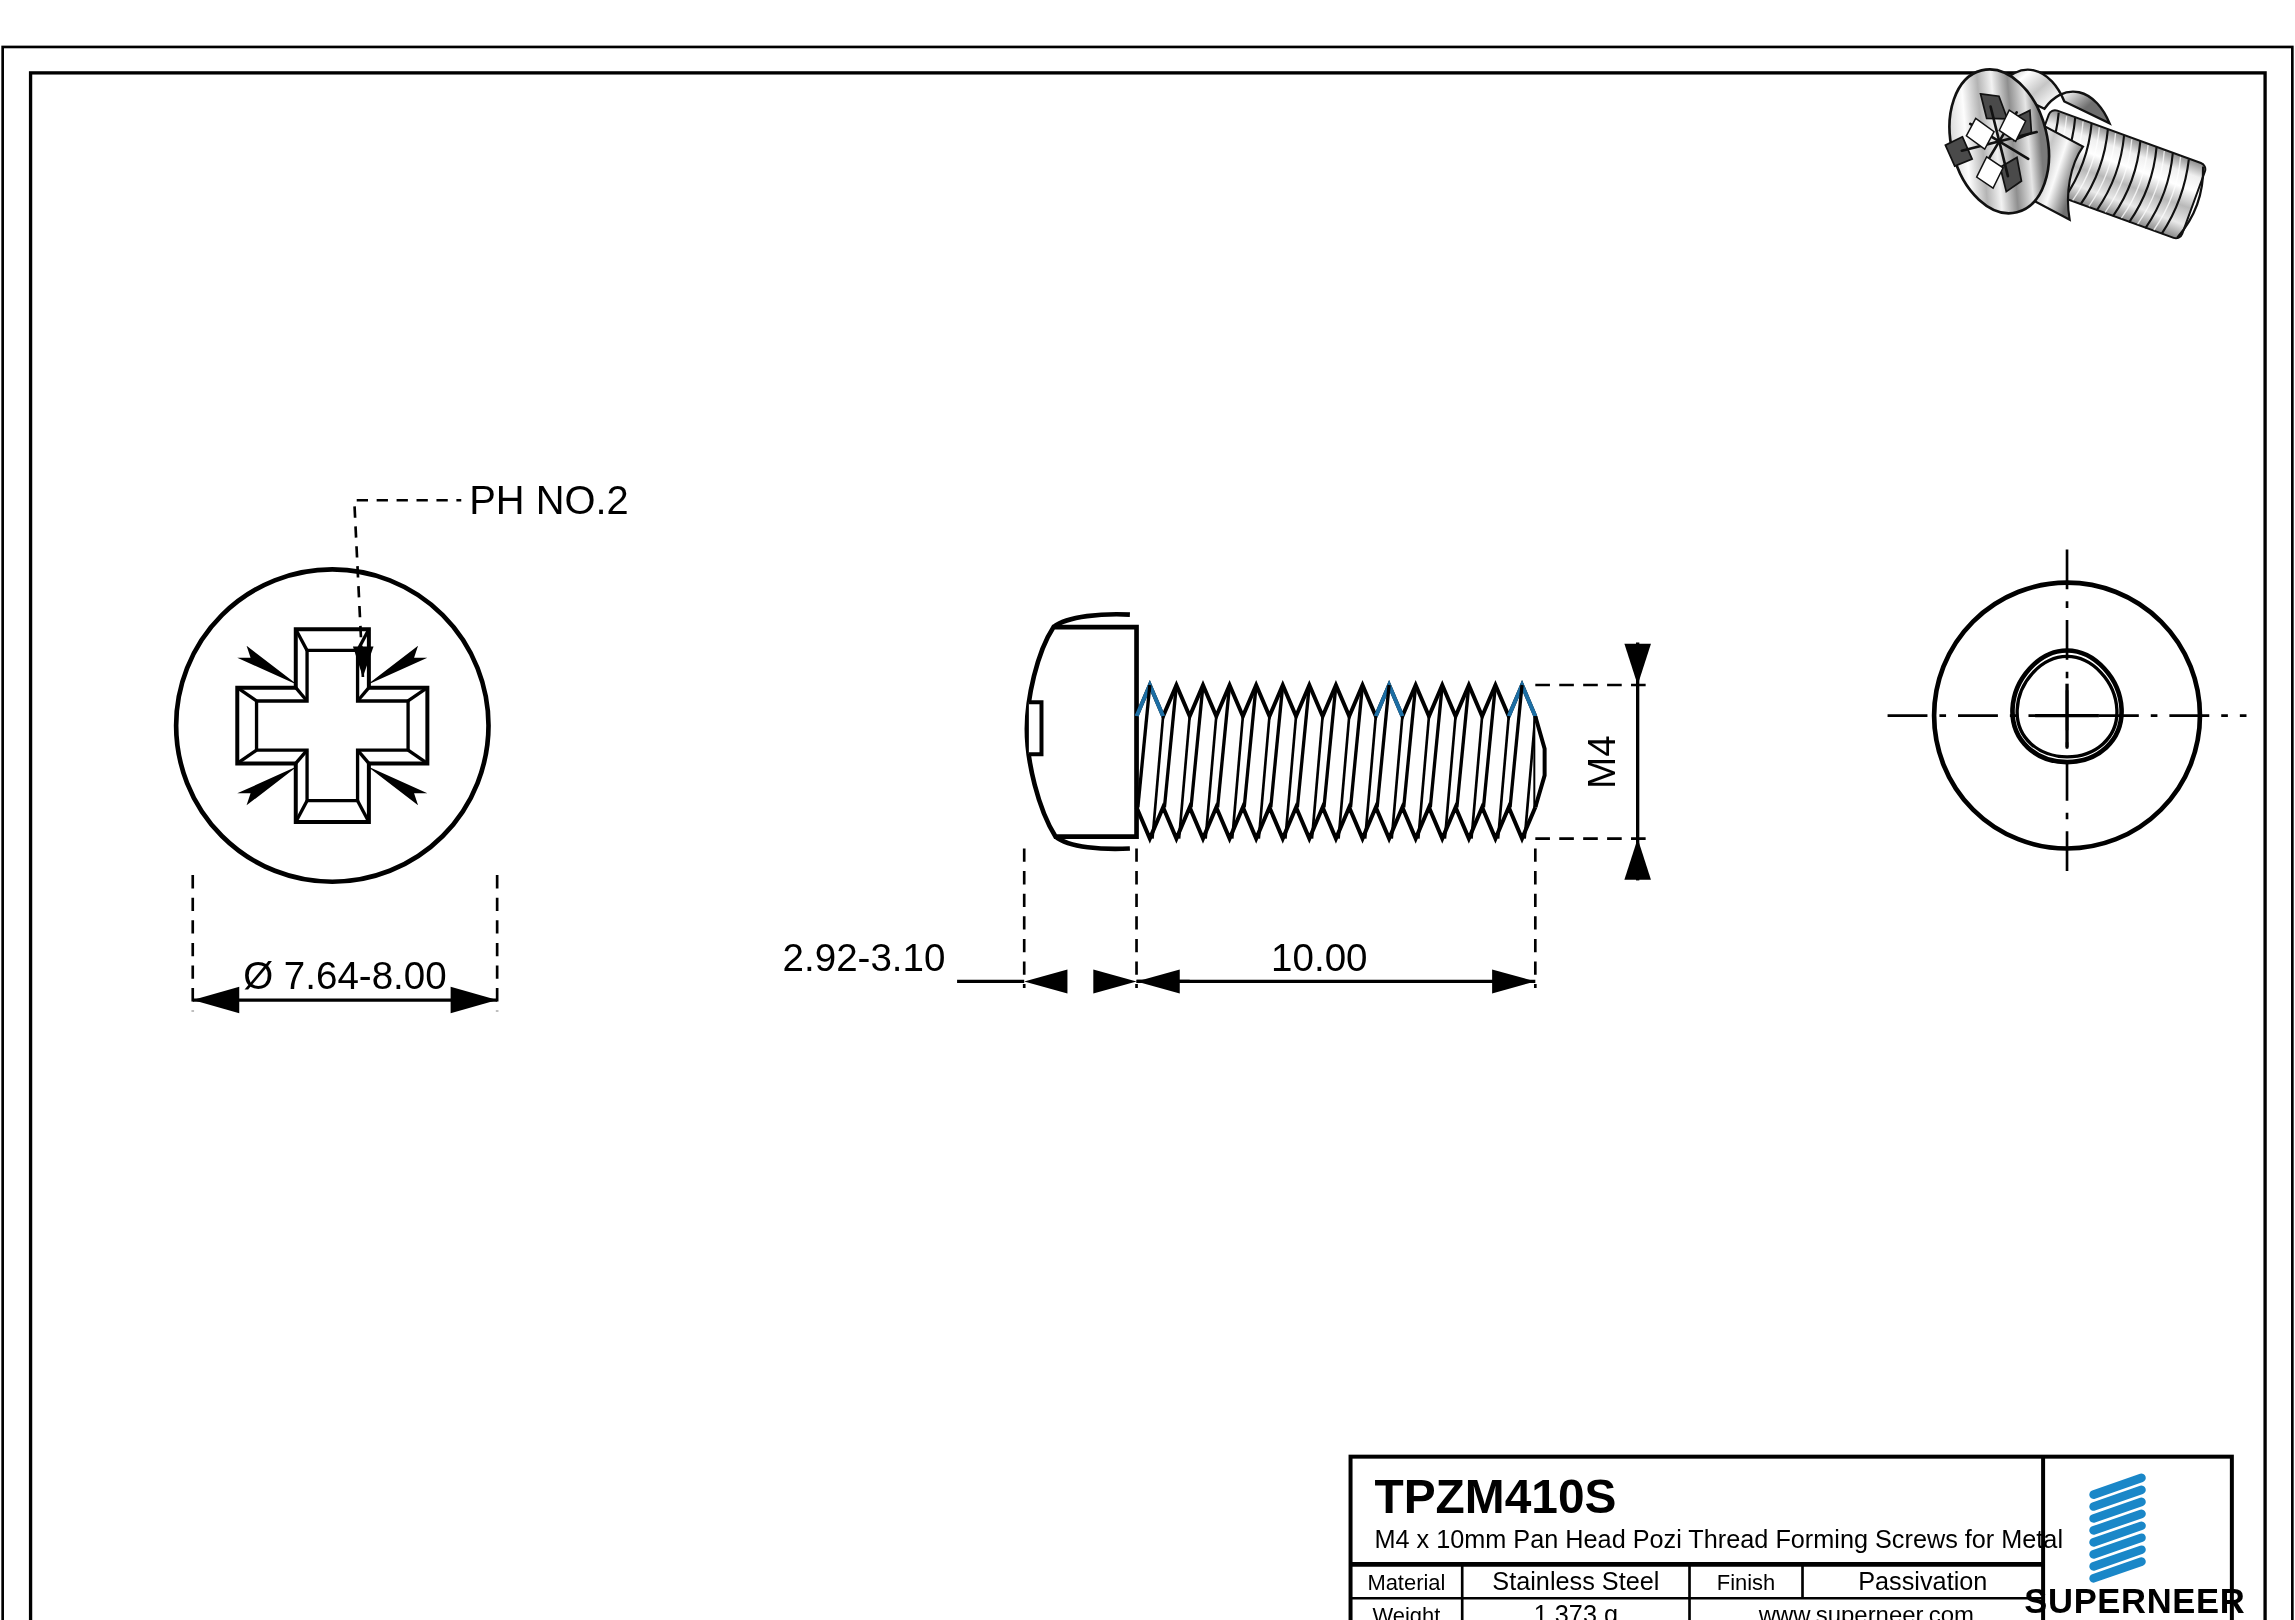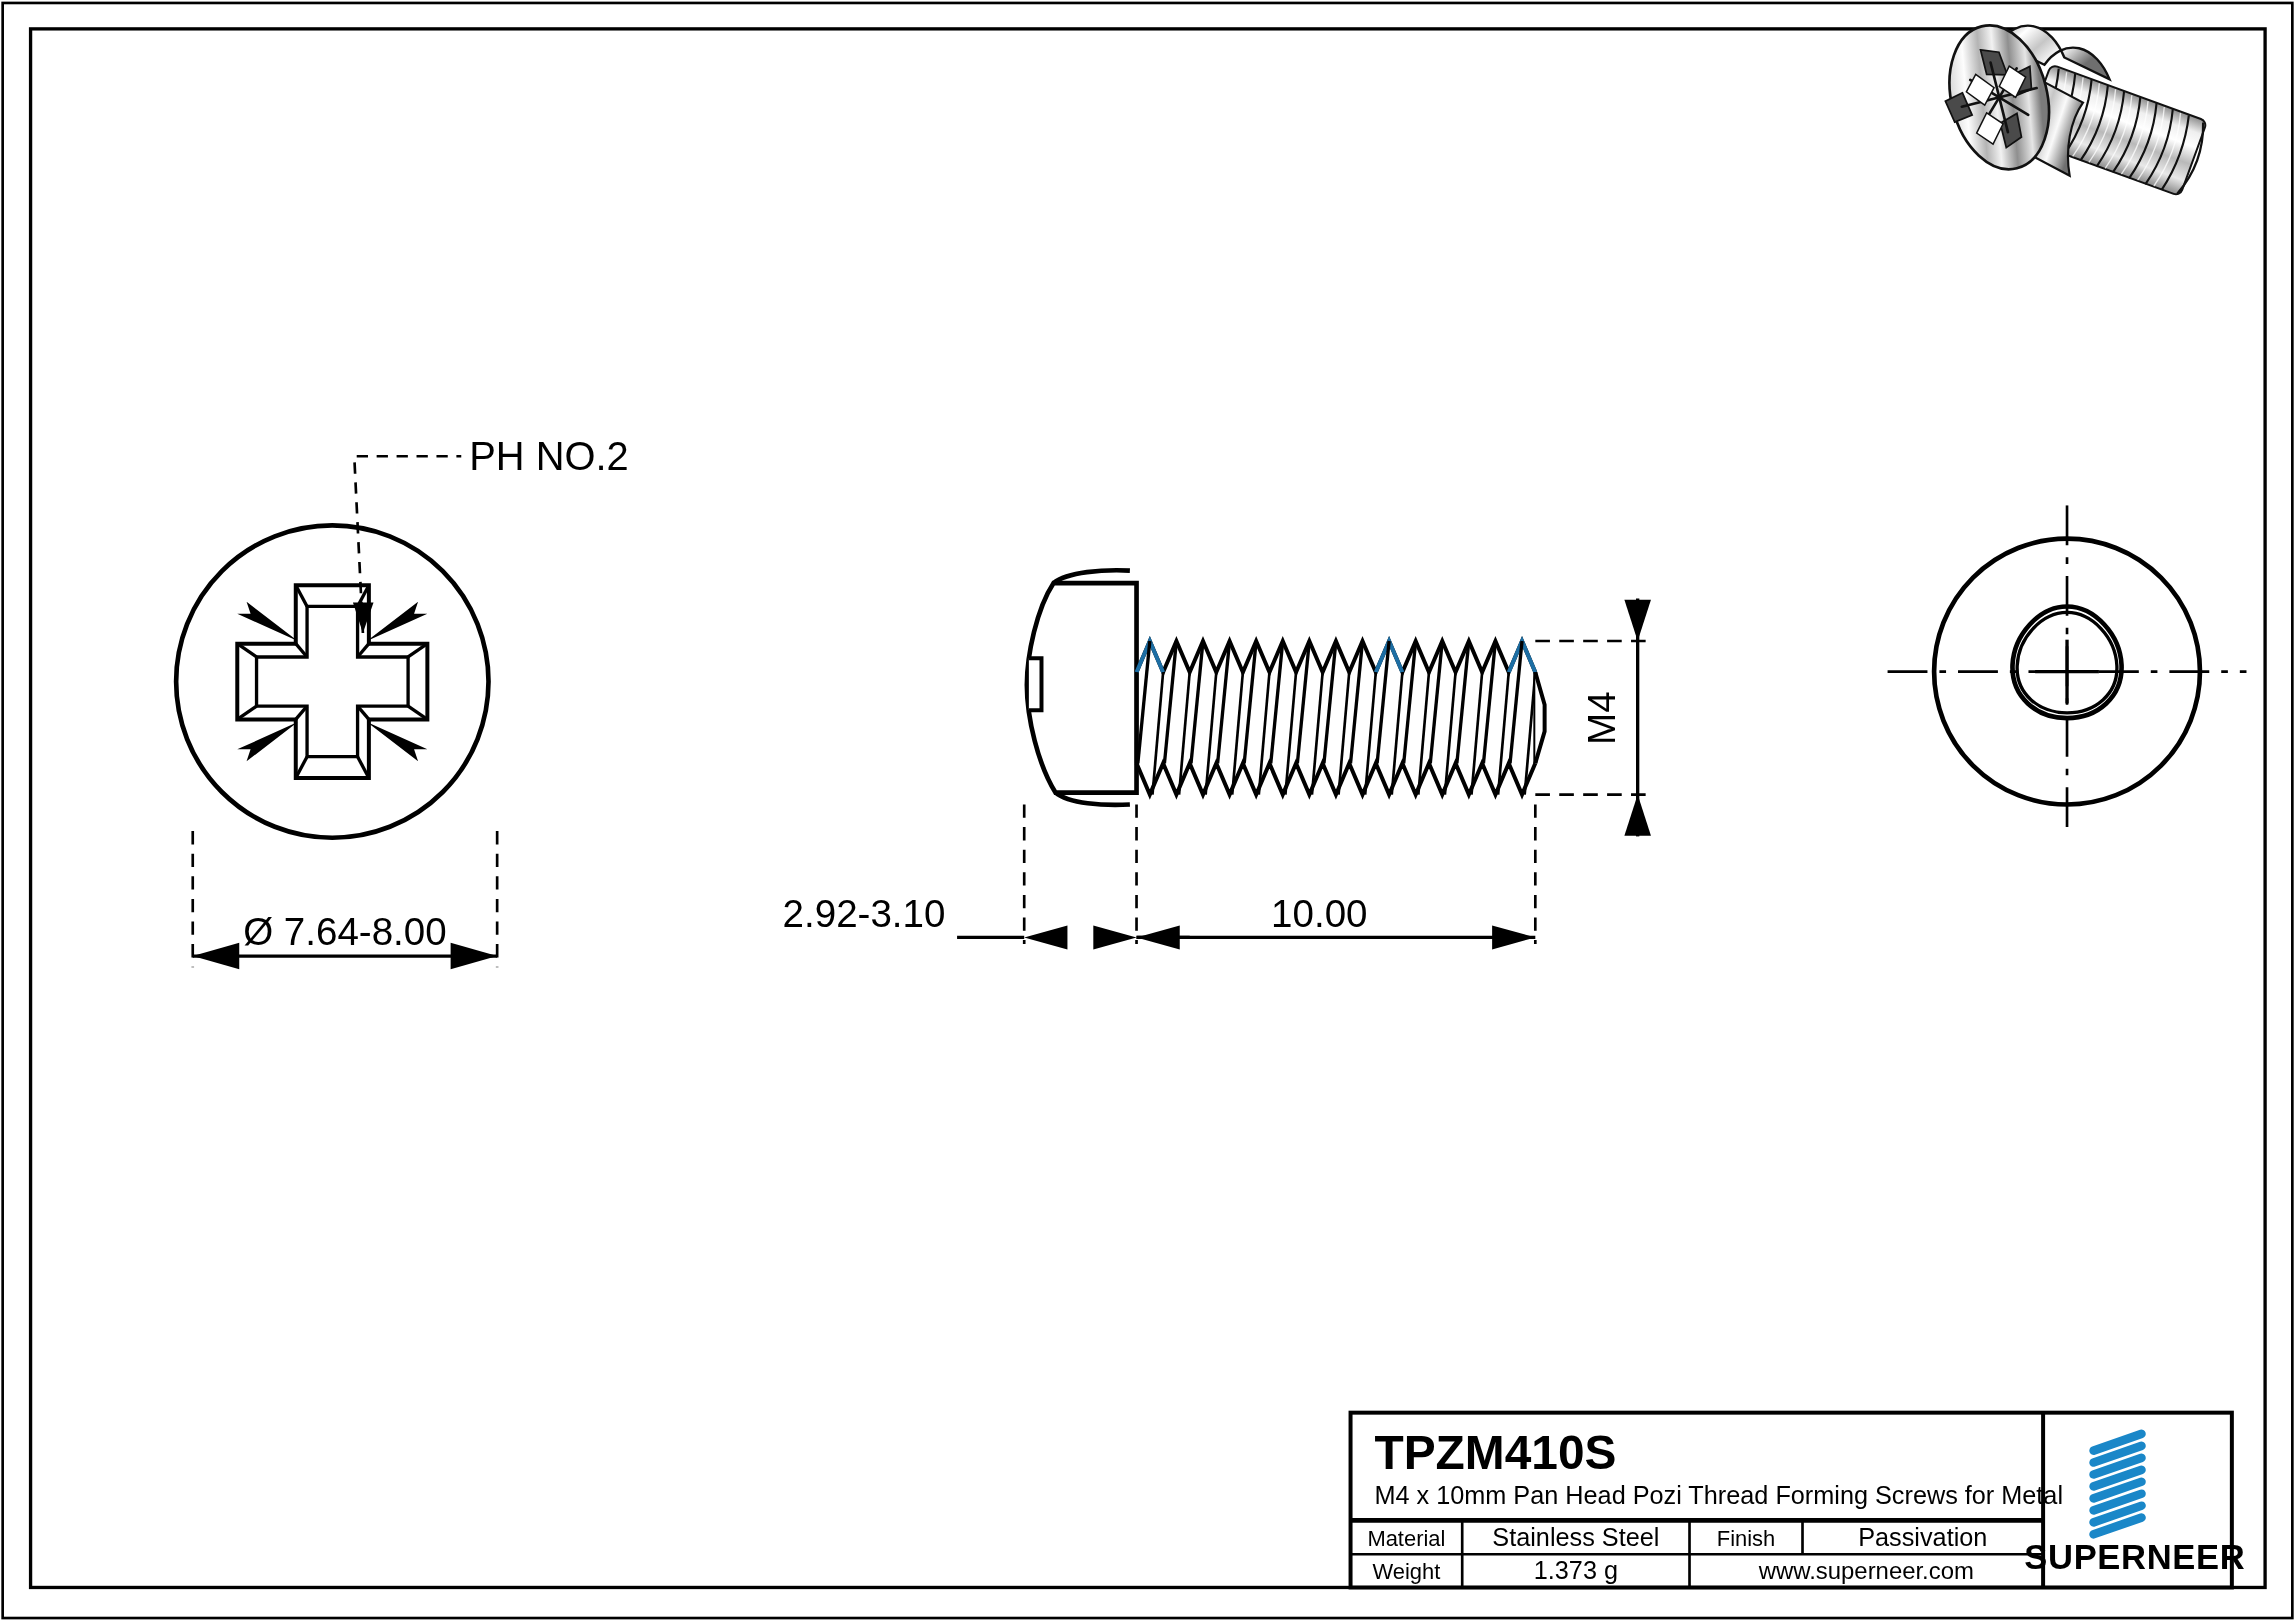--- a/index.html
+++ b/index.html
@@ -1,18 +1,18 @@
 <!DOCTYPE html>
 <html style="font-size:10.6px"><head>
 <meta charset="utf-8">
 <style>
   html,body{margin:0;padding:0;background:#fff;}
   body{width:2295px;height:1621px;position:relative;overflow:hidden;
        font-family:"Liberation Sans",sans-serif;color:#000;}
-  #sheet{position:absolute;inset:0;}
+  #sheet{position:absolute;inset:0;margin-top:44px;}
   svg{display:block;}
   .tb-text{font-family:"Liberation Sans",sans-serif;fill:#000;}
 </style>
 </head>
 <body>
 
 <div id="sheet">
 <svg width="2295" height="1621" viewBox="0 0 3453 2438" xmlns="http://www.w3.org/2000/svg">
 
   <rect x="0" y="0" width="3453" height="2438" fill="#ffffff"></rect>

